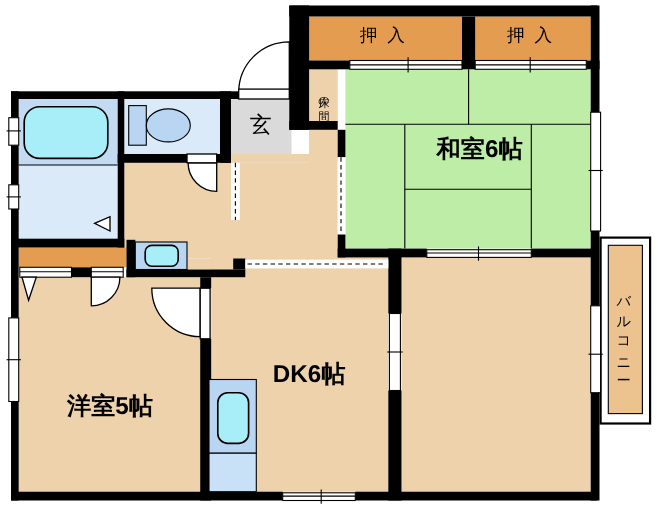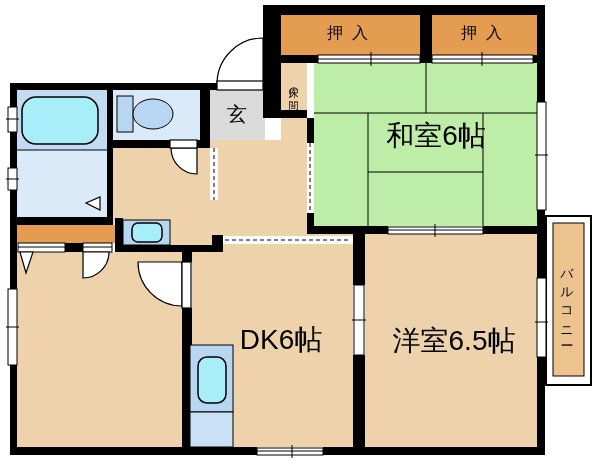--- a/index.html
+++ b/index.html
@@ -1,21 +1,21 @@
 <!DOCTYPE html>
 <html><head>
 <meta charset="utf-8">
 <style>
   html,body{margin:0;padding:0;background:#ffffff;}
   #plan{position:relative;width:600px;height:464px;background:#ffffff;overflow:hidden;
         font-family:"Liberation Sans", sans-serif;}
   #plan svg{position:absolute;left:0;top:0;}
   .lbl{position:absolute;transform:translate(-50%,-50%);color:#000;white-space:nowrap;
        font-family:"Liberation Sans", sans-serif;line-height:1;}
-  .lbl.big{font-size:28px;font-weight:normal;}
+  .lbl.big{font-size:22px;font-weight:bold;}
   .lbl.closet{font-size:16px;letter-spacing:9px;}
   .lbl.vert{writing-mode:vertical-rl;text-orientation:upright;transform:translate(-50%,-50%);}
   .lbl.genkan{font-size:20px;}
   .lbl.tokonoma{font-size:10px;letter-spacing:1px;}
   .lbl.balcony{font-size:13px;letter-spacing:5px;}
   
   .tan{fill:#EDD2AB;} .orange{fill:#E49C51;} .green{fill:#BEEDA7;} .gray{fill:#DADADA;}
   .bath{fill:#C2DBF3;} .wet{fill:#DBEAF8;} .fix{fill:#B8D5F1;stroke:#000;stroke-width:1;}
   .cyan{fill:#A7EEF8;stroke:#000;stroke-width:1.5;} .klow{fill:#C8E1F7;stroke:#000;stroke-width:1;}
   .wall{fill:#000000;}
@@ -164,15 +164,15 @@
     <rect class="cyan" x="198" y="357" width="28" height="46" rx="9"></rect>
   </g>
 </svg>
 
   <div class="lbl closet" style="left:352px;top:33px;">押入</div>
   <div class="lbl closet" style="left:486px;top:33px;">押入</div>
   <div class="lbl big" style="left:436px;top:136px;">和室6帖</div>
   <div class="lbl vert tokonoma" style="left:293px;top:87px;">床の間</div>
   <div class="lbl genkan" style="left:237px;top:114px;">玄</div>
   <div class="lbl big" style="left:281px;top:340px;">DK6帖</div>
-  <div class="lbl big" style="left:454px;top:341px;">洋室6.5帖</div>
+  <div class="lbl big" style="left:100px;top:369px;">洋室5帖</div>
   <div class="lbl vert balcony" style="left:567px;top:301px;">バルコニー</div>
 </div>
 
 </body></html>

